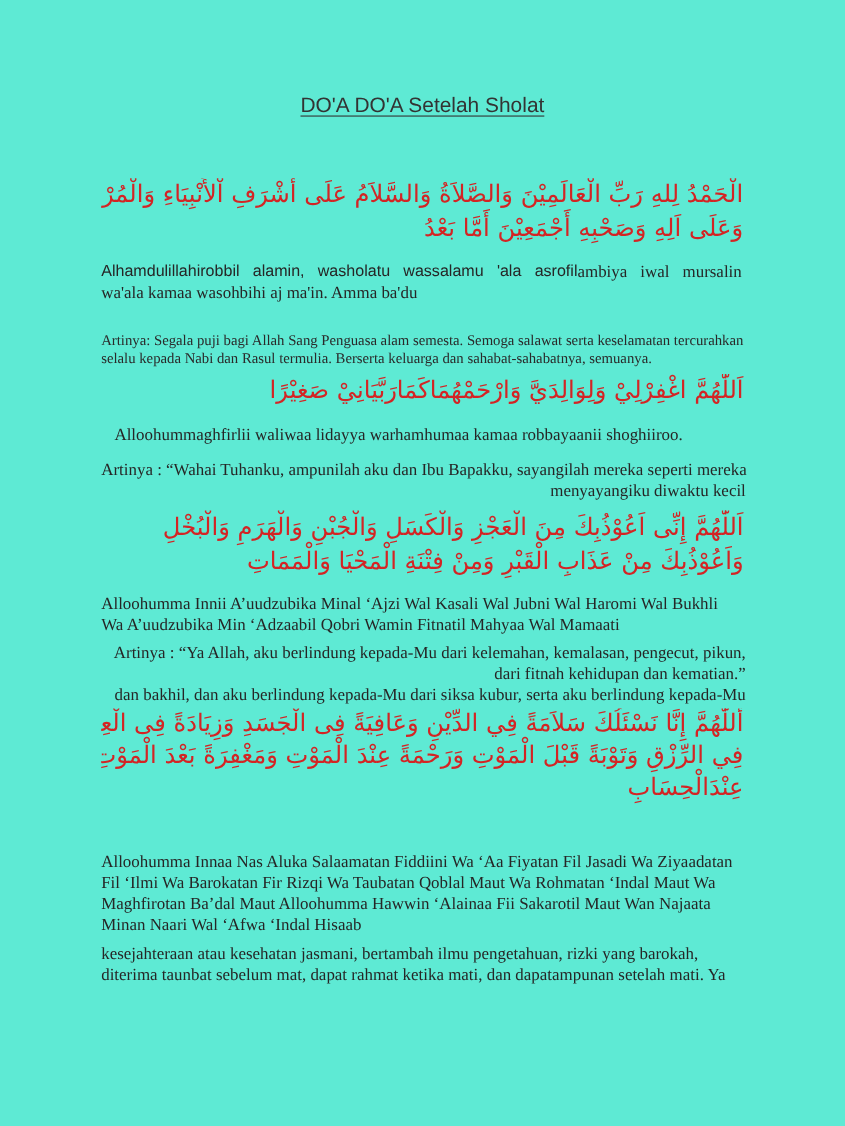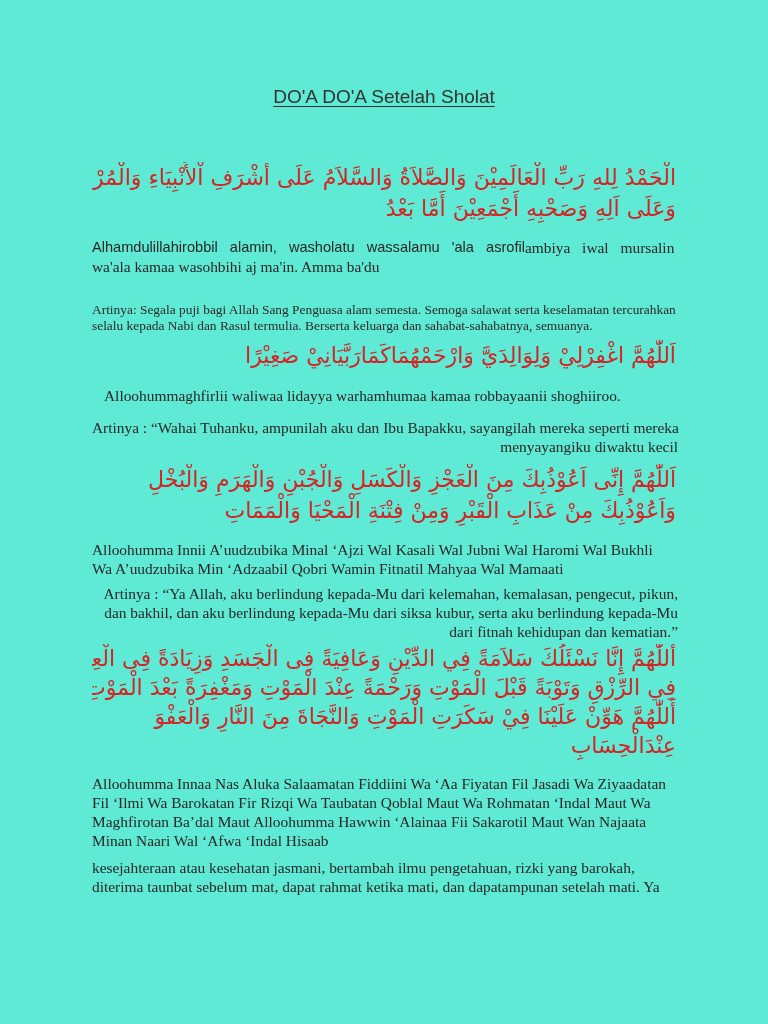--- a/index.html
+++ b/index.html
@@ -118,28 +118,27 @@
     <span class="line">وَاَعُوْذُبِكَ مِنْ عَذَابِ الْقَبْرِ وَمِنْ فِتْنَةِ الْمَحْيَا وَالْمَمَاتِ</span>
   </div>
 
   <div class="latin" style="top:540px;">
     <span class="line">Alloohumma Innii A’uudzubika Minal ‘Ajzi Wal Kasali Wal Jubni Wal Haromi Wal Bukhli</span>
     <span class="line">Wa A’uudzubika Min ‘Adzaabil Qobri Wamin Fitnatil Mahyaa Wal Mamaati</span>
   </div>
 
   <div class="latin" style="top:584px;text-align:right;">
     <span class="line">Artinya : “Ya Allah, aku berlindung kepada-Mu dari kelemahan, kemalasan, pengecut, pikun,</span>
+    <span class="line">dari fitnah kehidupan dan kematian.”</span>
     <span class="line">dan bakhil, dan aku berlindung kepada-Mu dari siksa kubur, serta aku berlindung kepada-Mu</span>
-    <span class="line">dari fitnah kehidupan dan kematian.”</span>
   </div>
 
   <div class="arabic" style="top:644px; line-height:29px;">
     <span class="line">أَللّٰهُمَّ إِنَّا نَسْئَلُكَ سَلاَمَةً فِي الدِّيْنِ وَعَافِيَةً فِى الْجَسَدِ وَزِيَادَةً فِى الْعِلْمِ وَبَرَكَةً</span>
     <span class="line">فِي الرِّزْقِ وَتَوْبَةً قَبْلَ الْمَوْتِ وَرَحْمَةً عِنْدَ الْمَوْتِ وَمَغْفِرَةً بَعْدَ الْمَوْتِ</span>
-    <span class="line">أَللّٰهُمَّ هَوِّنْ عَلَيْنَا فِيْ سَكَرَتِ الْمَوْتِ وَالنَّجَاةَ مِنَ النَّارِ وَالْعَفْوَ</span>
     <span class="line">عِنْدَالْحِسَابِ</span>
   </div>
 
   <div class="latin" style="top:774px;">
     <span class="line">Alloohumma Innaa Nas Aluka Salaamatan Fiddiini Wa ‘Aa Fiyatan Fil Jasadi Wa Ziyaadatan</span>
     <span class="line">Fil ‘Ilmi Wa Barokatan Fir Rizqi Wa Taubatan Qoblal Maut Wa Rohmatan ‘Indal Maut Wa</span>
     <span class="line">Maghfirotan Ba’dal Maut Alloohumma Hawwin ‘Alainaa Fii Sakarotil Maut Wan Najaata</span>
     <span class="line">Minan Naari Wal ‘Afwa ‘Indal Hisaab</span>
   </div>
 

